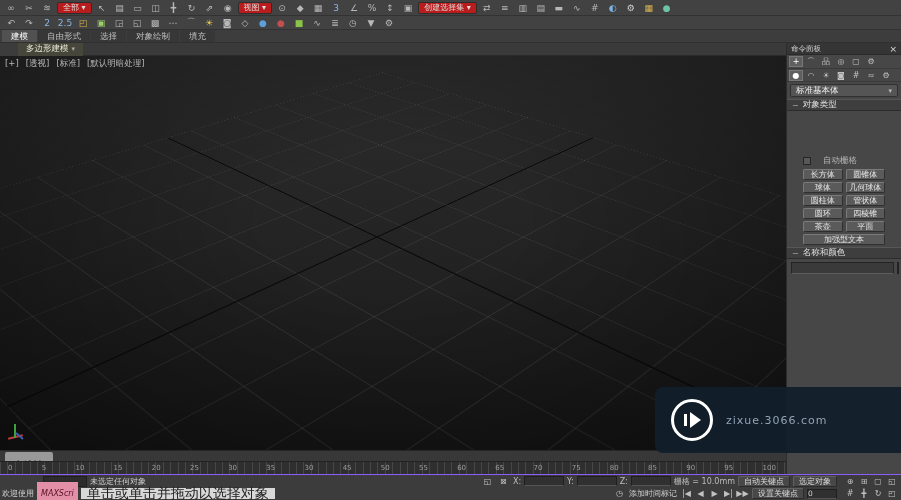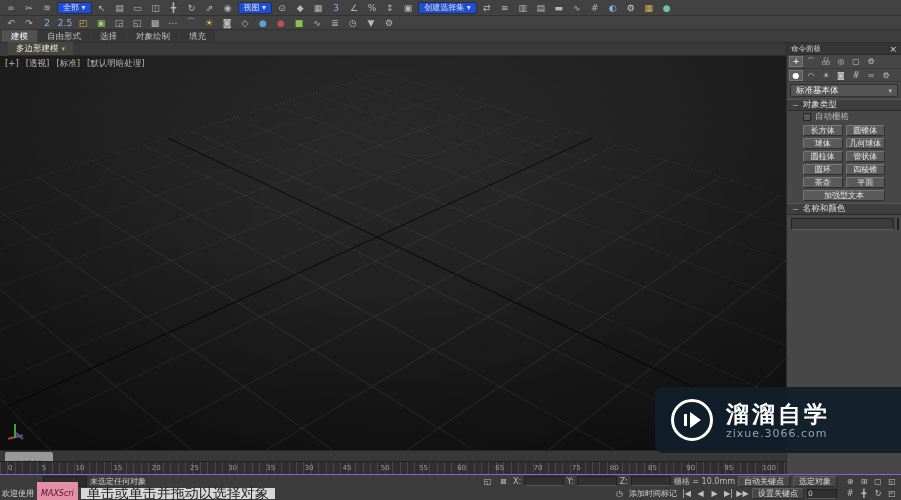--- a/index.html
+++ b/index.html
@@ -12,28 +12,28 @@
     background: #3c3c3c;
   }
   
   .tbrow { position:absolute; left:0; width:901px; display:flex; align-items:center; gap:2px;
            background:#424242; border-bottom:1px solid #323232; padding:0 3px; }
   .tbrow1 { top:0; height:16px; }
   .tbrow2 { top:16px; height:14px; }
   .ic { width:16px; height:12px; display:inline-flex; align-items:center; justify-content:center;
         font-size:9px; color:#b8b8b8; flex:0 0 auto; cursor:default; }
   .ic.dd { width:auto; min-width:30px; padding:0 5px; height:12px; font-size:8px; color:#ddd;
-           background:#1d4ed8; border:1px solid #2d2d2d; border-radius:2px; }
+           background:#b91c1c; border:1px solid #2d2d2d; border-radius:2px; }
   
   .rtabs { position:absolute; top:30px; left:0; width:901px; height:13px; display:flex; gap:1px;
            background:#3d3d3d; border-bottom:1px solid #303030; padding-left:2px; align-items:flex-end; }
   .rtab { padding:1px 9px; font-size:8.5px; color:#bdbdbd; background:#373737; height:12px; }
   .rtab.active { background:#515151; color:#fff; }
-  .strip { position:absolute; top:43px; left:8px; width:786px; height:13px; background:#3a3a3a;
-           display:flex; align-items:flex-end; border-bottom:1px solid #2b2b2b; }
+  .strip { position:absolute; top:43px; left:18px; width:786px; height:13px; background:#3a3a3a;
+           display:flex; align-items:center; border-bottom:1px solid #2b2b2b; }
   .striptab { display:flex; align-items:center; gap:3px; height:13px; padding:0 8px;
               background:#46463a; color:#e6e6d2; font-size:8.5px; }
   .striptab .arr { font-size:7px; color:#aaa; }
   
   .viewport { position:absolute; left:0; top:56px; width:786px; height:394px; overflow:hidden;
               background:linear-gradient(180deg,#2d2d2d 0%, #242424 45%, #181818 100%); }
   .gridwrap { position:absolute; inset:0; perspective:950px; perspective-origin:50% 22%; }
   .gridplane { position:absolute; left:48%; top:46%; width:760px; height:760px; margin:-380px 0 0 -380px;
     transform: rotateX(68deg) rotateZ(45deg);
     background-image:
@@ -61,21 +61,21 @@
   .pcats { height:13px; border-bottom:1px solid #3a3a3a; }
   .pic { width:14px; height:11px; display:inline-flex; align-items:center; justify-content:center;
          font-size:8px; color:#c2c2c2; }
   .pic.active { background:#5f5f5f; border:1px solid #777; color:#fff; }
   .pdd { height:13px; margin:2px 3px; background:#555; border:1px solid #303030; border-radius:2px;
          display:flex; justify-content:space-between; align-items:center; padding:0 5px; color:#efefef; }
   .pdd .arr { font-size:7px; color:#bbb; }
   .rollout { height:12px; background:#3e3e3e; border-top:1px solid #575757; border-bottom:1px solid #2c2c2c;
              display:flex; align-items:center; gap:4px; padding:0 5px; color:#e0e0e0; }
   .rmin { font-size:8px; color:#aaa; }
-  .autogrid { height:12px; display:flex; align-items:center; gap:4px; padding:0 16px; color:#b5b5b5; }
+  .autogrid { height:12px; display:flex; align-items:center; gap:12px; padding:0 16px; color:#b5b5b5;margin-top:44px; }
   .chk { width:8px; height:8px; background:#585858; border:1px solid #262626; }
   .btngrid { display:grid; grid-template-columns:1fr 1fr; gap:2px 3px; padding:2px 16px; }
   .obtn { height:11px; background:#5a5a5a; border:1px solid; border-color:#7a7a7a #2f2f2f #2f2f2f #7a7a7a;
           border-radius:2px; color:#e6e6e6; font-size:8px; font-family:"DejaVu Sans",sans-serif;
           line-height:9px; text-align:center; cursor:default; }
   .obtn.wide { grid-column:1 / -1; }
   .namerow { display:flex; gap:3px; padding:3px 4px; align-items:center; }
   .namefield { flex:1; height:12px; background:#3a3a3a; border:1px solid #242424; border-bottom-color:#5c5c5c;
                color:#ddd; font-size:8px; font-family:"DejaVu Sans",sans-serif; }
   .swatch { width:14px; height:12px; border:1px solid #222; }
@@ -362,16 +362,15 @@
     <span class="sic">↻</span>
     <span class="sic">◰</span>
   </div>
 
 <div class="watermark">
   <div class="wlogo">
     <i class="bar"></i>
       <i class="tri"></i>
   </div>
   <div class="wtxt">
-    <div class="wbrand">溜溜自学</div>
     <div class="wurl">zixue.3066.com</div>
   </div>
 </div>
 
 </body></html>

